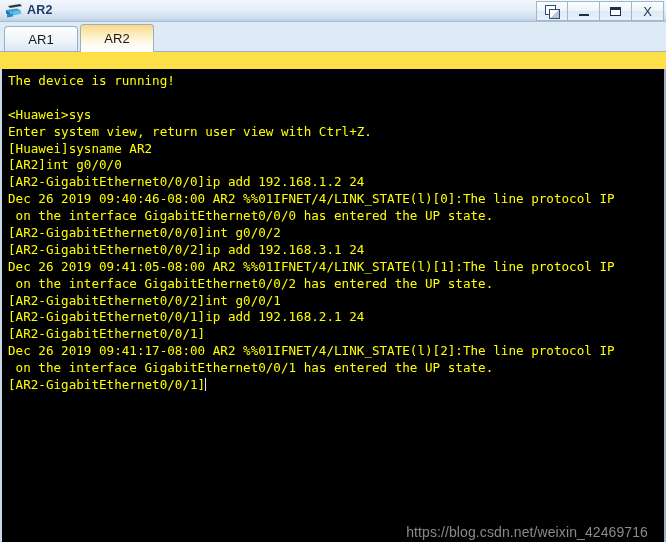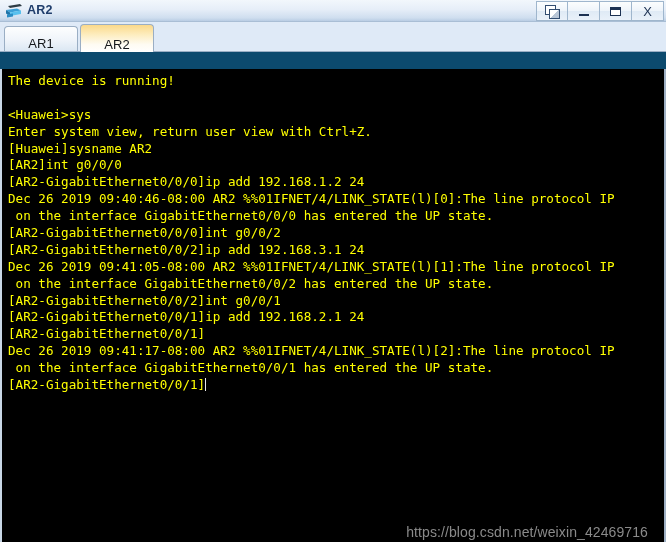--- a/index.html
+++ b/index.html
@@ -11,21 +11,21 @@
     width: 666px;
     height: 542px;
     overflow: hidden;
     font-family: "Liberation Sans", sans-serif;
   }
 
   #app-window {
     position: relative;
     width: 666px;
     height: 542px;
-    background: #0c4a6e;
+    background: #fde047;
     box-sizing: border-box;
     overflow: hidden;
   }
 
   
   #title-bar {
     position: relative;
     height: 22px;
     background: linear-gradient(to bottom, #f2f7fc 0%, #e6eef8 45%, #cfdeef 85%, #b9cde4 100%);
     border-bottom: 1px solid #a9bed5;
@@ -121,21 +121,21 @@
     padding-left: 4px;
     box-sizing: border-box;
     border-bottom: 1px solid #9aaec4;
   }
   .tab {
     height: 25px;
     min-width: 74px;
     margin-right: 2px;
     padding: 0 12px;
     display: flex;
-    align-items: flex-end;
+    align-items: center;
     justify-content: center;
     font-size: 13px;
     color: #15181c;
     border: 1px solid #9aaec4;
     border-bottom: none;
     border-top-left-radius: 4px;
     border-top-right-radius: 4px;
     box-sizing: border-box;
     position: relative;
   }

